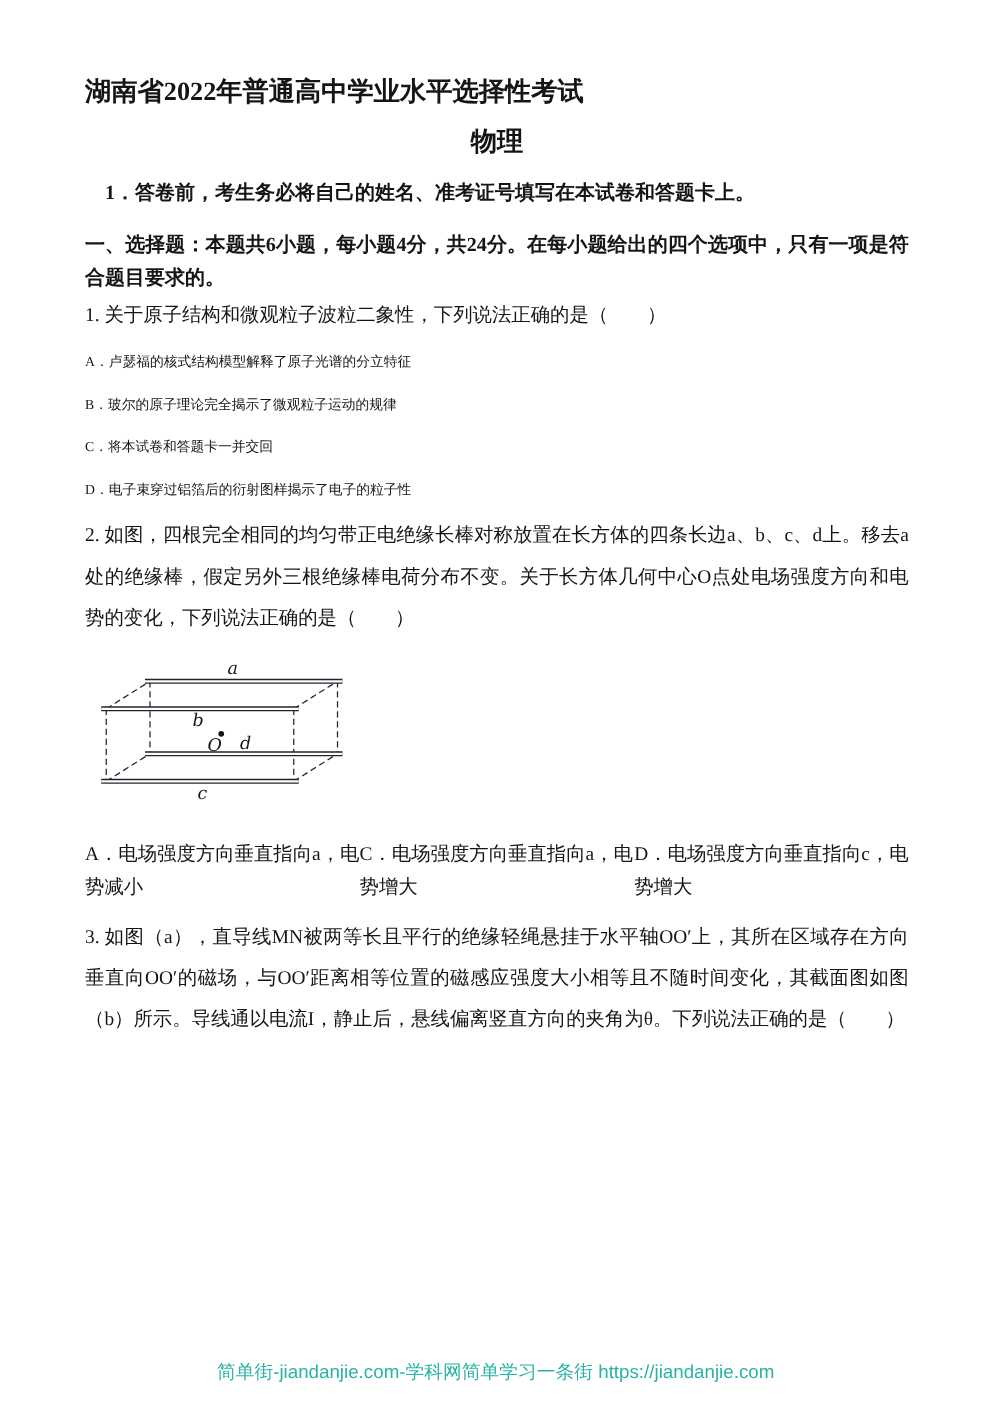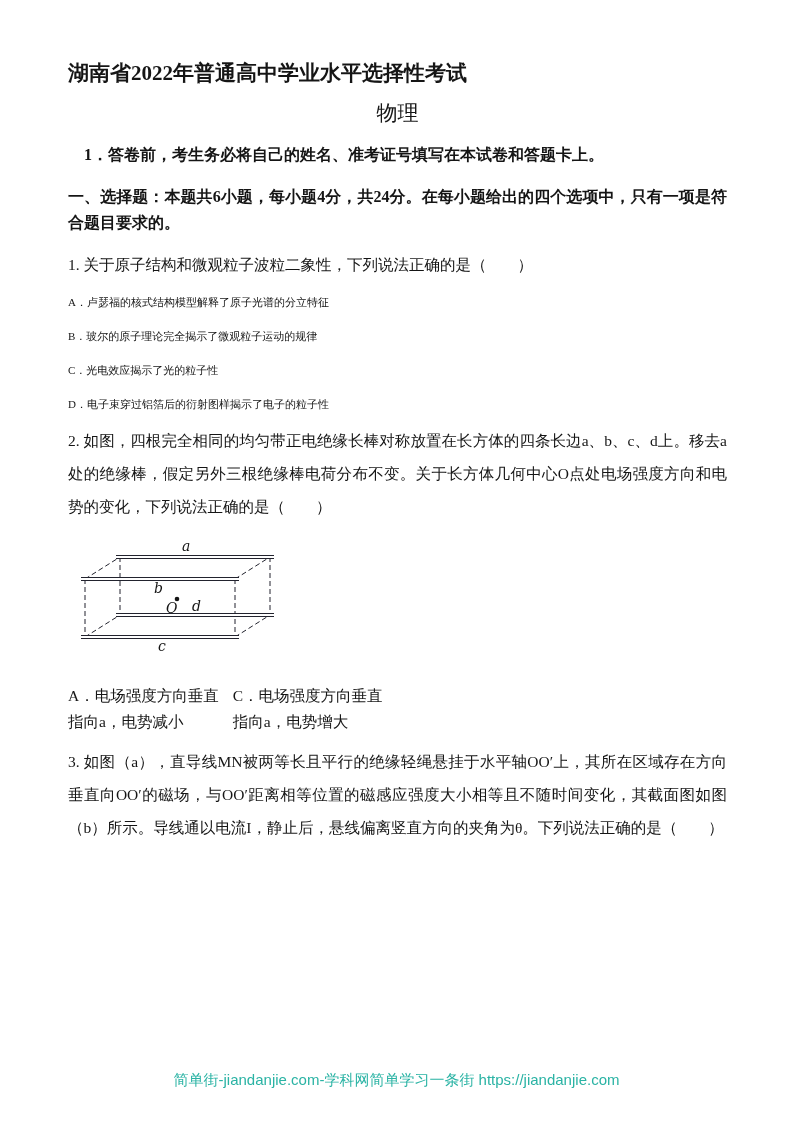--- a/index.html
+++ b/index.html
@@ -8,51 +8,51 @@
     width: 793px; height: 1122px;
     background: #ffffff;
     position: relative;
     font-family: "Liberation Serif", "DejaVu Serif", serif;
     color: #151515;
     overflow: hidden;
   }
   .page { padding: 60px 66px 0 68px; }
 
   .title   { font-weight: 700; font-size: 21px; line-height: 26px; }
-  .subject { text-align: center; font-weight: 400; font-size: 21px; line-height: 26px; margin-top: 14px; }
+  .subject { text-align: center; font-weight: 700; font-size: 21px; line-height: 26px; margin-top: 14px; }
 
   .notice-heading { font-weight: 700; font-size: 16.5px; line-height: 24px; margin-top: 12px; }
   .notice p {
     font-weight: 700; font-size: 16px; line-height: 26px;
     margin: 16px; text-align: justify;
   }
   .section-heading {
     font-weight: 700; font-size: 16px; line-height: 26px;
     margin: 2px 0 0 0; text-align: justify; font-family: Liberation Serif, serif;
   }
 
-  .stem { font-size: 15.5px; line-height: 26px; margin: 16px 0 0 0; text-align: justify; }
+  .stem { font-size: 15.5px; line-height: 26px; margin: 4px 0 0 0; text-align: justify; }
   .stem.loose { line-height: 33px; margin-top: 10px; }
 
   .option { font-size: 11px; line-height: 20px; margin: 14px 0 0 0; }
 
   .options-grid {
-    display: grid; grid-template-columns: 1fr 1fr 1fr 1fr;
+    display: grid; grid-template-columns: 1fr 1fr 1fr;
     row-gap: 14px; margin-top: 20px; font-size: 15.5px; line-height: 26px;
   }
 
   .figure { margin: 12px 0 0 12px; width: 215px; height: 128px; }
   .figure svg { display: block; }
   .fig-label {
     font-family: "DejaVu Serif", "Liberation Serif", serif;
     font-style: italic; font-size: 14px; fill: #151515;
   }
 
   .footer {
-    position: absolute; left: 0; right: 0; bottom: 32px;
+    position: absolute; left: 0; right: 0; bottom: 15px;
     text-align: center; font-size: 15px;
     font-family: "Liberation Sans", "DejaVu Sans", sans-serif;
   }
 </style>
 </head>
 <body>
 
 <div class="page">
 
   <div class="title">湖南省2022年普通高中学业水平选择性考试</div>
@@ -60,21 +60,21 @@
 
   <div class="notice">
     <p>1．答卷前，考生务必将自己的姓名、准考证号填写在本试卷和答题卡上。</p>
   </div>
 
   <p class="section-heading">一、选择题：本题共6小题，每小题4分，共24分。在每小题给出的四个选项中，只有一项是符合题目要求的。</p>
 
   <p class="stem">1. 关于原子结构和微观粒子波粒二象性，下列说法正确的是（　　）</p>
   <p class="option">A．卢瑟福的核式结构模型解释了原子光谱的分立特征</p>
   <p class="option">B．玻尔的原子理论完全揭示了微观粒子运动的规律</p>
-  <p class="option">C．光电效应揭示了光的粒子性</p>
+  <p class="option">C．将本试卷和答题卡一并交回</p>
   <p class="option">D．电子束穿过铝箔后的衍射图样揭示了电子的粒子性</p>
 
   <p class="stem loose">2. 如图，四根完全相同的均匀带正电绝缘长棒对称放置在长方体的四条长边a、b、c、d上。移去a处的绝缘棒，假定另外三根绝缘棒电荷分布不变。关于长方体几何中心O点处电场强度方向和电势的变化，下列说法正确的是（　　）</p>
 
   <div class="figure">
     <svg width="215" height="128" viewBox="0 0 215 128" xmlns="http://www.w3.org/2000/svg">
 
       <g stroke="#22232e" stroke-width="1" stroke-dasharray="5 3" fill="none">
         <line x1="5" y1="44" x2="5" y2="102"></line>
         <line x1="155" y1="44" x2="155" y2="102"></line>
@@ -103,19 +103,20 @@
       <text class="fig-label" x="74" y="58">b</text>
       <text class="fig-label" x="86" y="78">O</text>
       <text class="fig-label" x="112" y="76">d</text>
       <text class="fig-label" x="78" y="116">c</text>
     </svg>
   </div>
 
   <div class="options-grid">
     <p style="margin:0">A．电场强度方向垂直指向a，电势减小</p>
     <p style="margin:0">C．电场强度方向垂直指向a，电势增大</p>
+    <p style="margin:0">D．电场强度方向垂直指向c，电势增大</p>
   </div>
 
   <p class="stem loose">3. 如图（a），直导线MN被两等长且平行的绝缘轻绳悬挂于水平轴OO′上，其所在区域存在方向垂直向OO′的磁场，与OO′距离相等位置的磁感应强度大小相等且不随时间变化，其截面图如图（b）所示。导线通以电流I，静止后，悬线偏离竖直方向的夹角为θ。下列说法正确的是（　　）</p>
 
 </div>
 
 <div class="footer" style="color: rgb(42, 179, 164);">简单街-jiandanjie.com-学科网简单学习一条街 https://jiandanjie.com</div>
 
 </body></html>

